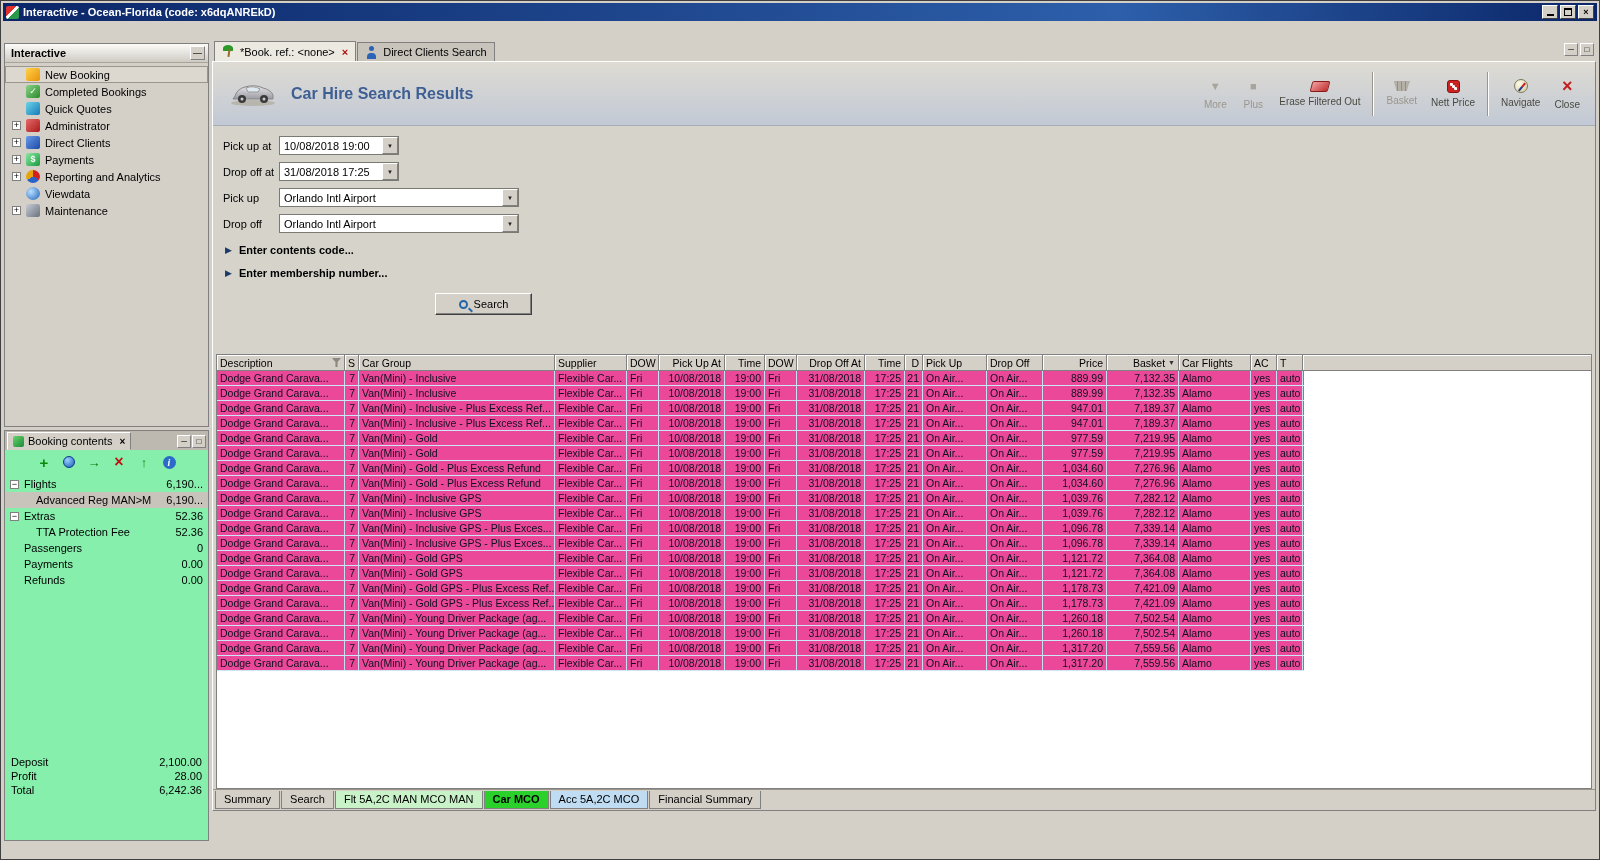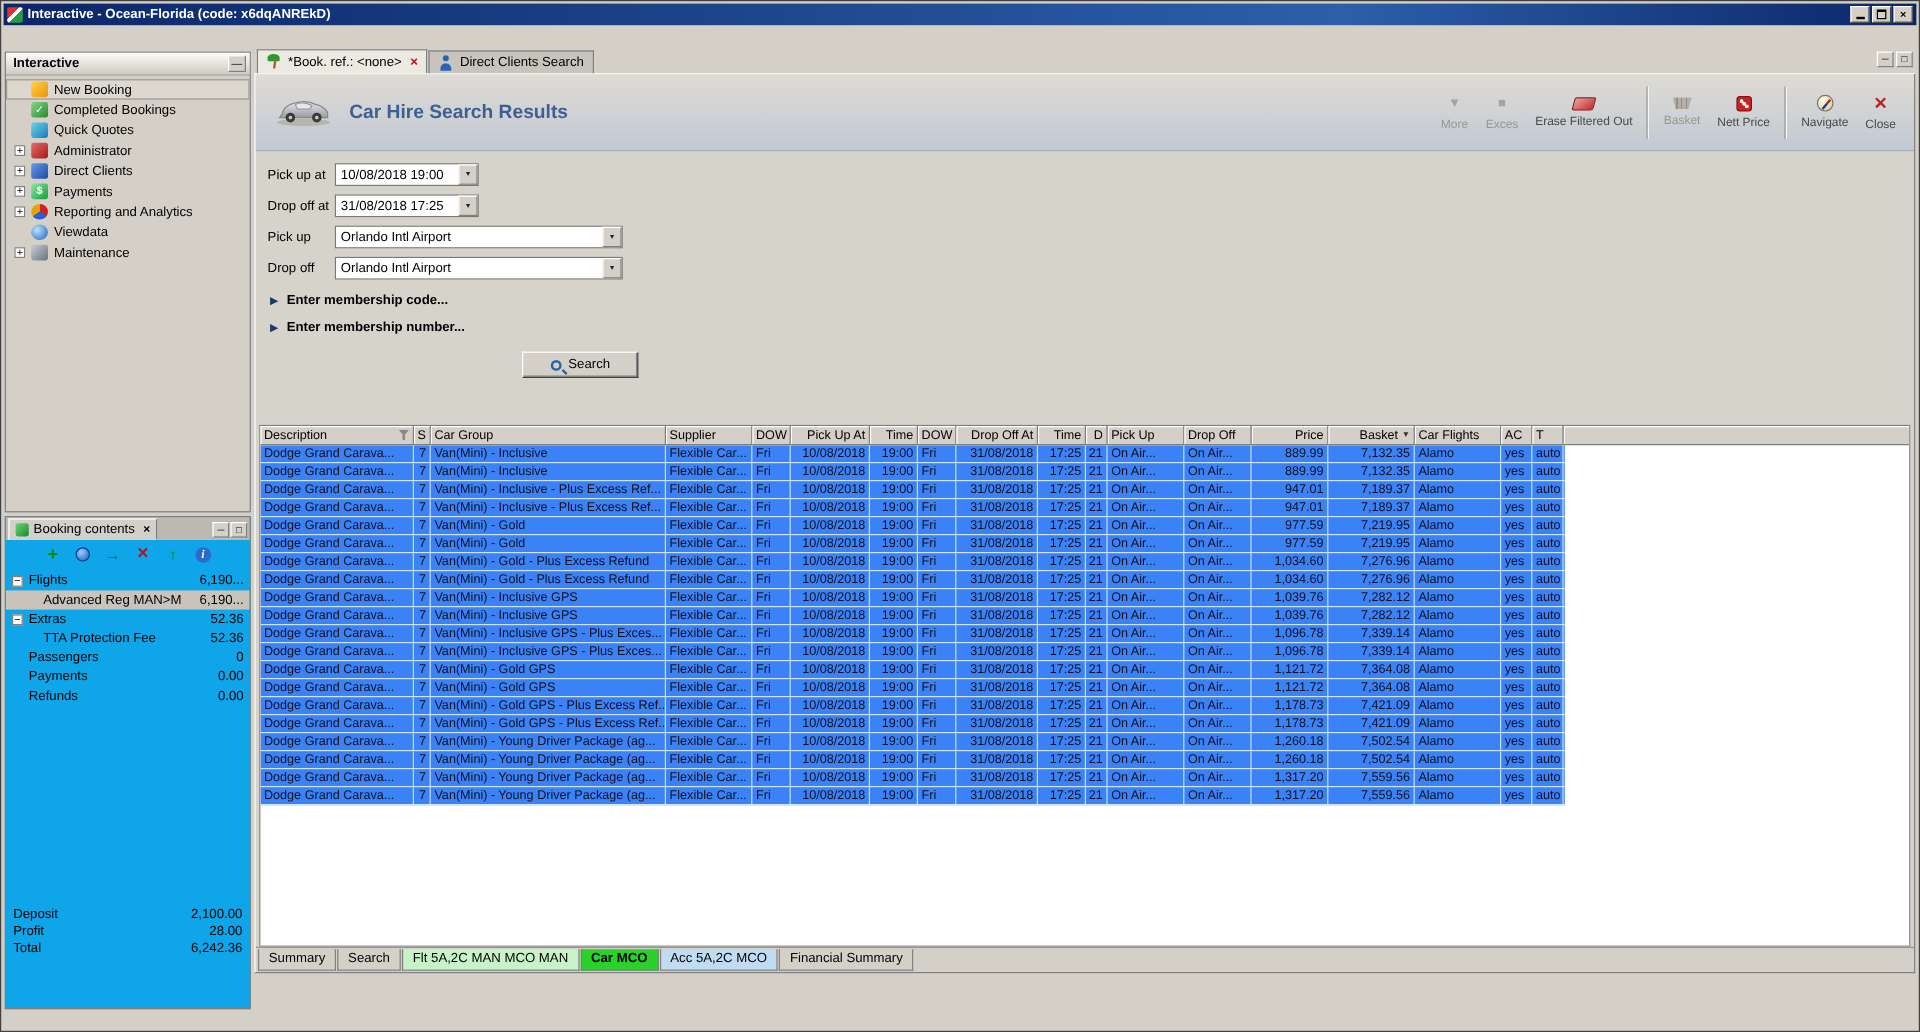--- a/index.html
+++ b/index.html
@@ -33,21 +33,21 @@
 .ti.completed-icon::before{content:"\2713"}
 .ti.quotes-icon{background:linear-gradient(135deg,#6ad4e8,#1a7ab8)}
 .ti.admin-icon{background:linear-gradient(135deg,#e86a6a,#a81a1a)}
 .ti.clients-icon{background:linear-gradient(135deg,#6a9ae8,#1a4aa8)}
 .ti.payments-icon{background:linear-gradient(135deg,#8ae8a0,#1a9a40);color:#fff;font-size:9px;line-height:13px;text-align:center;font-weight:bold}
 .ti.payments-icon::before{content:"$"}
 .ti.reports-icon{background:conic-gradient(#d22020 0 33%,#2a62c8 0 66%,#e8a20a 0);border-radius:50%}
 .ti.viewdata-icon{background:radial-gradient(circle at 35% 35%,#bce0ff,#1a62b8);border-radius:50%}
 .ti.maintenance-icon{background:linear-gradient(135deg,#c8ccd4,#6a7280)}
 
-.booking-panel{position:absolute;left:3px;top:429px;width:205px;height:411px;border:1px solid #808080;background:#0ea5e9;display:flex;flex-direction:column}
+.booking-panel{position:absolute;left:3px;top:429px;width:205px;height:411px;border:1px solid #808080;background:#86efac;display:flex;flex-direction:column}
 .bp-hdr{height:19px;flex:none;background:#bdb9b1;display:flex;align-items:flex-end;padding:1px 2px 0}
 .bp-tab{display:flex;align-items:center;gap:4px;background:#d4d0c8;border:1px solid;border-color:#fff #808080 #d4d0c8 #fff;height:18px;padding:0 5px}
 .bp-ico{width:11px;height:11px;border-radius:2px;background:linear-gradient(135deg,#6ad46a,#1a8a3a);flex:none}
 .bp-x{font-weight:bold;font-size:10px;margin-left:3px}
 .bp-winbtns{margin-left:auto;display:flex;gap:1px;padding-bottom:2px}
 .bp-wbtn{width:14px;height:13px;background:#d4d0c8;border:1px solid;border-color:#fff #808080 #808080 #fff;font-size:8px;line-height:10px;text-align:center;padding:0}
 .bp-toolbar{height:24px;flex:none;display:flex;align-items:center;justify-content:center;gap:4px}
 .bp-tbtn{width:21px;height:20px;background:transparent;border:1px solid transparent;display:flex;align-items:center;justify-content:center;padding:0}
 .bico{display:flex;align-items:center;justify-content:center}
 .bico.add-icon::before{content:"+";color:#0a8a0a;font-weight:bold;font-size:15px}
@@ -120,21 +120,21 @@
 
 .results-label{flex:none;font-weight:bold;padding:6px 0 3px 6px;height:21px}
 .table-wrap{flex:1;margin:0 3px;background:#fff;border:1px solid #808080;border-bottom:1px solid #808080;overflow:hidden;display:flex;flex-direction:column}
 .t-header{display:flex;height:16px;flex:none;background:#d4d0c8}
 .th{flex:none;border-right:1px solid #808080;border-bottom:1px solid #808080;box-shadow:inset 1px 1px 0 #fff;padding:1px 3px;display:flex;align-items:center;white-space:nowrap;overflow:hidden;font-size:10.5px}
 .th.r{justify-content:flex-end}
 .th.fill{flex:1;border-right:none}
 .funnel{margin-left:auto;width:9px;height:9px;flex:none;background:#8a8a82;clip-path:polygon(0 0,100% 0,62% 45%,62% 100%,38% 100%,38% 45%)}
 .sort-arrow{margin-left:3px;font-size:7px;color:#333}
 .t-body{flex:1;overflow:hidden}
-.tr{display:flex;height:15px;background:#3b82f6;border-bottom:1px solid #cde6f7;width:1087px}
+.tr{display:flex;height:15px;background:#ec4899;border-bottom:1px solid #cde6f7;width:1087px}
 .td{flex:none;padding:0 3px;white-space:nowrap;overflow:hidden;font-size:10.5px;border-right:1px solid #c4e0f4;display:flex;align-items:center;color:#101020}
 .td.r{justify-content:flex-end}
 
 .status-line{flex:none;height:24px;background:#d4d0c8;border-top:1px solid #fff;box-shadow:0 -1px 0 #9a968c;display:flex;align-items:center;padding:0 6px}
 .info-btn{margin-left:auto;width:23px;height:19px;background:#d4d0c8;border:1px solid;border-color:#fff #404040 #404040 #fff;font-family:"Liberation Serif",serif;font-style:italic;font-weight:bold;color:#1a3a8a;font-size:12px}
 .bottom-tabs{flex:none;height:21px;display:flex;align-items:flex-start;gap:1px;padding:1px 2px 0;background:#d4d0c8;border-top:1px solid #9a968c}
 .btab{padding:2px 8px 3px;border:1px solid #808080;border-top:none;background:#d4d0c8;white-space:nowrap}
 .btab.active{font-weight:bold}
 
 .statusbar{position:absolute;left:2px;right:2px;bottom:2px;height:17px;background:#d4d0c8;border-top:1px solid #fff;box-shadow:0 -1px 0 #9a968c}
@@ -331,21 +331,21 @@
           </svg>
         </span>
         <span class="page-title">Car Hire Search Results</span>
         <div class="hdr-toolbar" id="hdr-toolbar">
             <div class="tbi disabled">
               <span class="tb-ico more-icon"></span>
               <span class="lab">More</span>
             </div>
             <div class="tbi disabled">
               <span class="tb-ico stop-icon"></span>
-              <span class="lab">Exces</span>
+              <span class="lab">Plus</span>
             </div>
             <div class="tbi">
               <span class="tb-ico erase-filter-icon"></span>
               <span class="lab">Erase Filtered Out</span>
             </div>
             <span class="tb-sep"></span>
             <div class="tbi disabled">
               <span class="tb-ico basket-icon"></span>
               <span class="lab">Basket</span>
             </div>
@@ -389,21 +389,21 @@
         </div>
         <div class="frow">
           <label>Drop off</label>
           <div class="combo w240">
             <span class="combo-val">Orlando Intl Airport</span>
             <span class="combo-btn">▼</span>
           </div>
         </div>
         <div class="toggle-row">
           <span class="tri">▶</span>
-          <span>Enter membership code...</span>
+          <span>Enter contents code...</span>
         </div>
         <div class="toggle-row">
           <span class="tri">▶</span>
           <span>Enter membership number...</span>
         </div>
         <div class="search-row">
           <button class="search-btn">
             <span class="mag"></span>
             <span>Search</span>
           </button>

